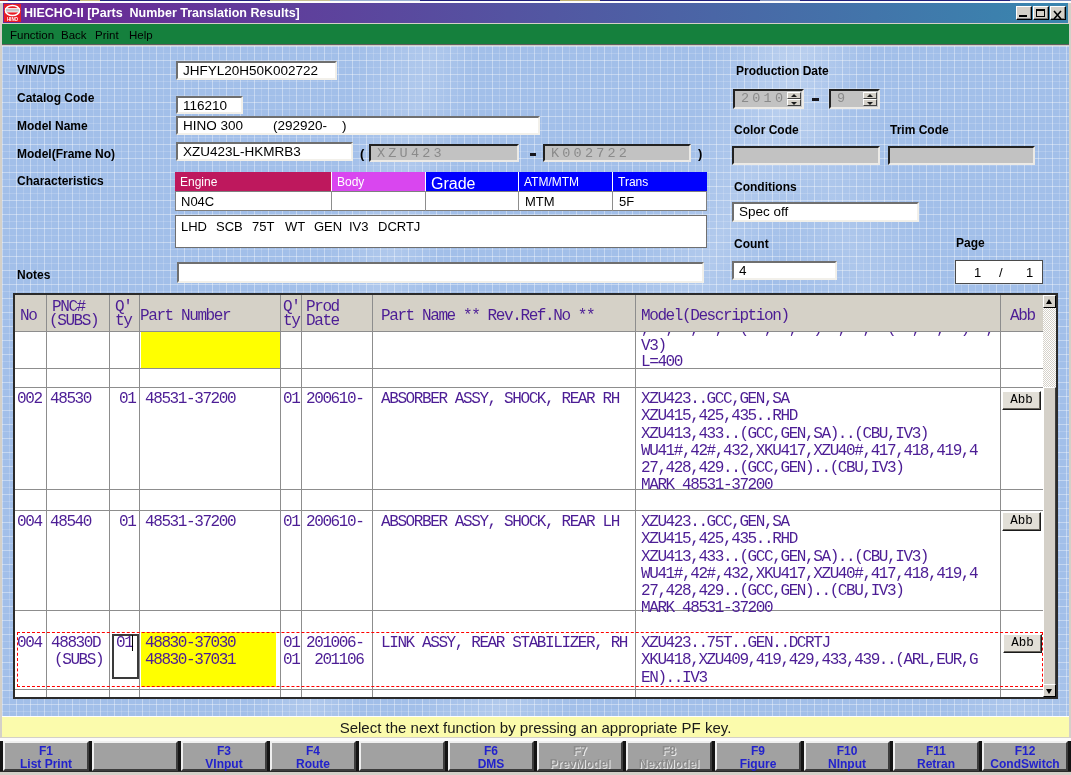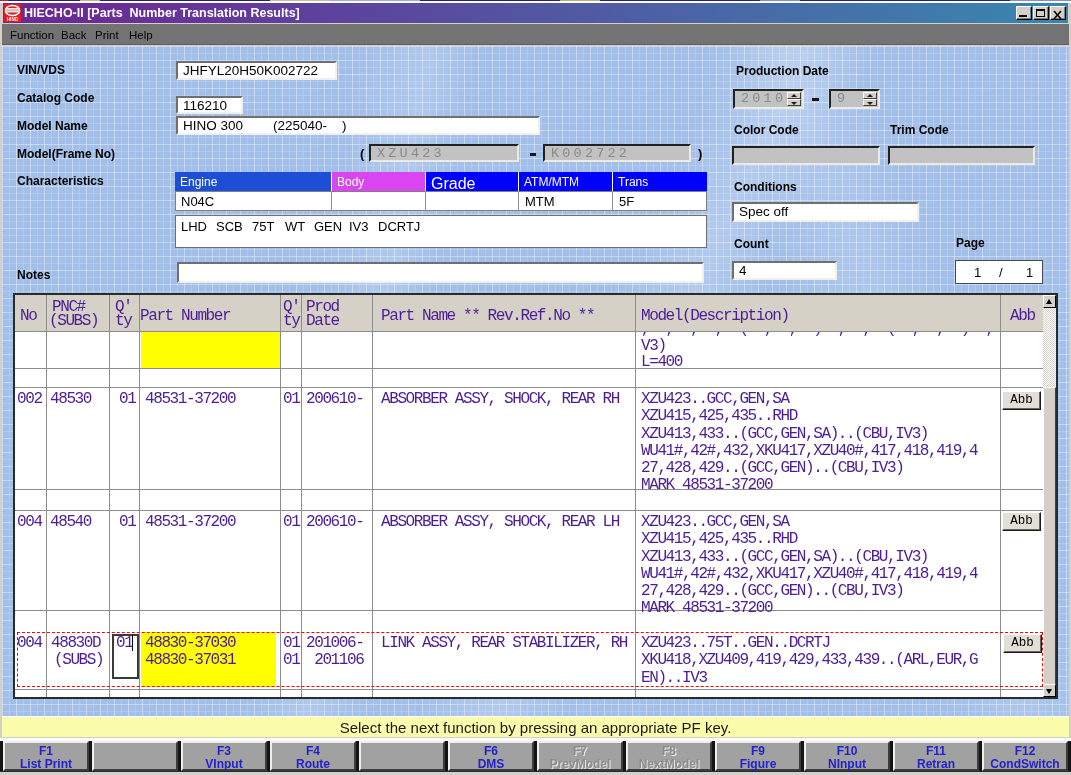--- a/index.html
+++ b/index.html
@@ -40,21 +40,21 @@
     </div>
 <div class="wbtn" style="left:1033px">
       <div class="abs" style="left:2px;top:2px;width:9px;height:8px;border:1px solid #000;border-top-width:2px"></div>
     </div>
 <div class="wbtn" style="left:1050px">
 <svg width="14" height="12" viewBox="0 0 14 12">
         <path d="M3 2 L10 10 M10 2 L3 10" stroke="#000" stroke-width="1.6"></path>
       </svg>
 </div>
 
-<div class="abs" style="left:2px;top:24px;width:1067px;height:21px;background:#737373;border-bottom:1px solid #5f5f5f">
+<div class="abs" style="left:2px;top:24px;width:1067px;height:21px;background:#15803d;border-bottom:1px solid #5f5f5f">
 <span class="abs" style="left:8px;top:5px;font-size:11.5px;color:#000">Function</span>
 <span class="abs" style="left:59px;top:5px;font-size:11.5px;color:#000">Back</span>
 <span class="abs" style="left:93px;top:5px;font-size:11.5px;color:#000">Print</span>
 <span class="abs" style="left:127px;top:5px;font-size:11.5px;color:#000">Help</span>
 </div>
 
 <div class="abs" style="left:2px;top:46px;width:1067px;height:694px;background-color:#a2bfe9;background-image:
 linear-gradient(100deg,rgba(255,255,255,0) 30%,rgba(255,255,255,.15) 36%,rgba(255,255,255,0) 40%),
 linear-gradient(115deg,rgba(255,255,255,0) 52%,rgba(255,255,255,.17) 58%,rgba(255,255,255,0) 63%),
 linear-gradient(70deg,rgba(255,255,255,0) 72%,rgba(255,255,255,.12) 78%,rgba(255,255,255,0) 84%),
@@ -63,29 +63,30 @@
 
 <div class="lbl" style="left:17px;top:63px">VIN/VDS</div>
 <div class="lbl" style="left:17px;top:91px">Catalog Code</div>
 <div class="lbl" style="left:17px;top:119px">Model Name</div>
 <div class="lbl" style="left:17px;top:147px">Model(Frame No)</div>
 <div class="lbl" style="left:17px;top:174px">Characteristics</div>
 <div class="lbl" style="left:17px;top:268px">Notes</div>
 
 <div class="inp" style="left:176px;top:61px;width:161px;height:19px">JHFYL20H50K002722</div>
 <div class="inp" style="left:176px;top:96px;width:67px;height:18px">116210</div>
-<div class="inp" style="left:176px;top:116px;width:364px;height:19px">HINO 300        (225040-    )</div>
+<div class="inp" style="left:176px;top:116px;width:364px;height:19px">HINO 300        (292920-    )</div>
+<div class="inp" style="left:176px;top:142px;width:177px;height:19px">XZU423L-HKMRB3</div>
 <div class="lbl" style="left:360px;top:146px;font-size:13px">(</div>
 <div class="ginp" style="left:369px;top:144px;width:150px;height:18px">XZU423</div>
 <div class="abs" style="left:530px;top:153px;width:6px;height:3px;background:#16161e"></div>
 <div class="ginp" style="left:543px;top:144px;width:148px;height:18px">K002722</div>
 <div class="lbl" style="left:698px;top:146px;font-size:13px">)</div>
 
 <div class="abs" style="left:175px;top:172px;width:532px;height:19px;background:#fff"></div>
-<div class="abs" style="left:175px;top:172px;width:156px;height:19px;background:#1d4ed8;color:#fff;font-size:12px;padding:3px 0 0 5px">Engine</div>
+<div class="abs" style="left:175px;top:172px;width:156px;height:19px;background:#be185d;color:#fff;font-size:12px;padding:3px 0 0 5px">Engine</div>
 <div class="abs" style="left:332px;top:172px;width:93px;height:19px;background:#d946ef;color:#fff;font-size:12px;padding:3px 0 0 5px">Body</div>
 <div class="abs" style="left:426px;top:172px;width:92px;height:19px;background:#0000fe;color:#fff;font-size:16px;padding:3px 0 0 5px">Grade</div>
 <div class="abs" style="left:519px;top:172px;width:93px;height:19px;background:#0000fe;color:#fff;font-size:12px;padding:3px 0 0 5px">ATM/MTM</div>
 <div class="abs" style="left:613px;top:172px;width:94px;height:19px;background:#0000fe;color:#fff;font-size:12px;padding:3px 0 0 5px">Trans</div>
 <div class="abs" style="left:175px;top:191px;width:532px;height:20px;background:#fff;border:1px solid #7f7f7f"></div>
 <div class="vline" style="left:331px;top:191px;height:20px"></div>
 <div class="vline" style="left:425px;top:191px;height:20px"></div>
 <div class="vline" style="left:518px;top:191px;height:20px"></div>
 <div class="vline" style="left:612px;top:191px;height:20px"></div>
 <div class="abs" style="left:181px;top:194px;font-size:13px;color:#000">N04C</div>

